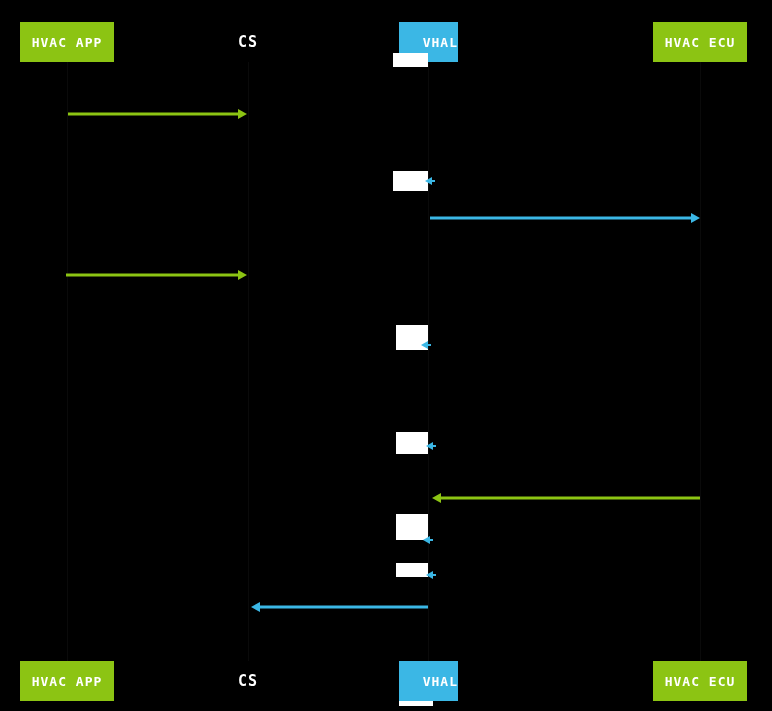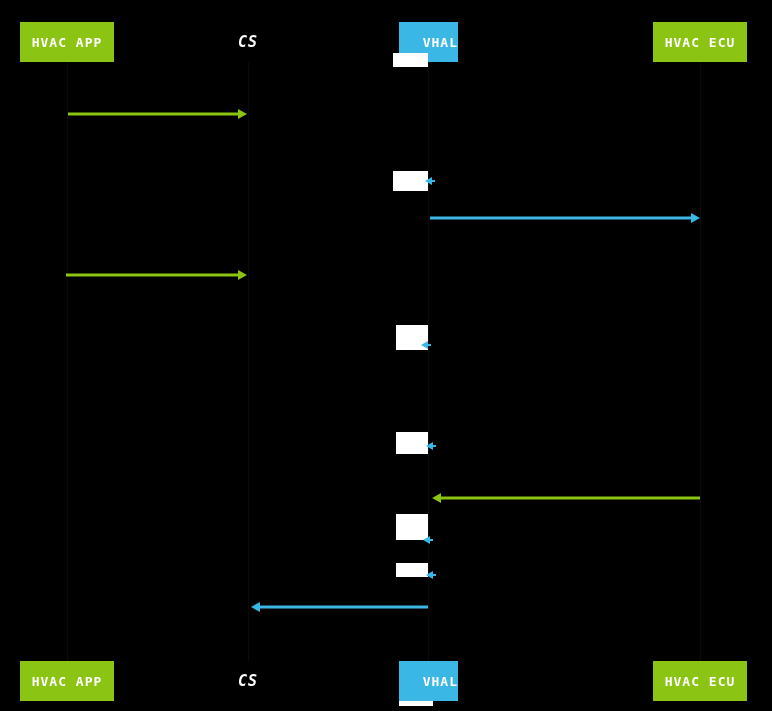--- a/index.html
+++ b/index.html
@@ -23,21 +23,21 @@
     align-items:center;
     justify-content:center;
     color:#ffffff;
     font-weight:bold;
     letter-spacing:1px;
     white-space:nowrap;
     box-sizing:border-box;
   }
   .actor-box.green{background:#8CC413;}
   .actor-box.blue{background:#3BB7E5;justify-content:flex-end;}
-  .actor-box.plain{background:transparent;font-style:italic;}
+  .actor-box.plain{background:transparent;}
 
   .actor-label{
     pointer-events:none;
   }
 
   
   .lifeline{
     position:absolute;
     width:1px;
     background:#0a0a0a;

